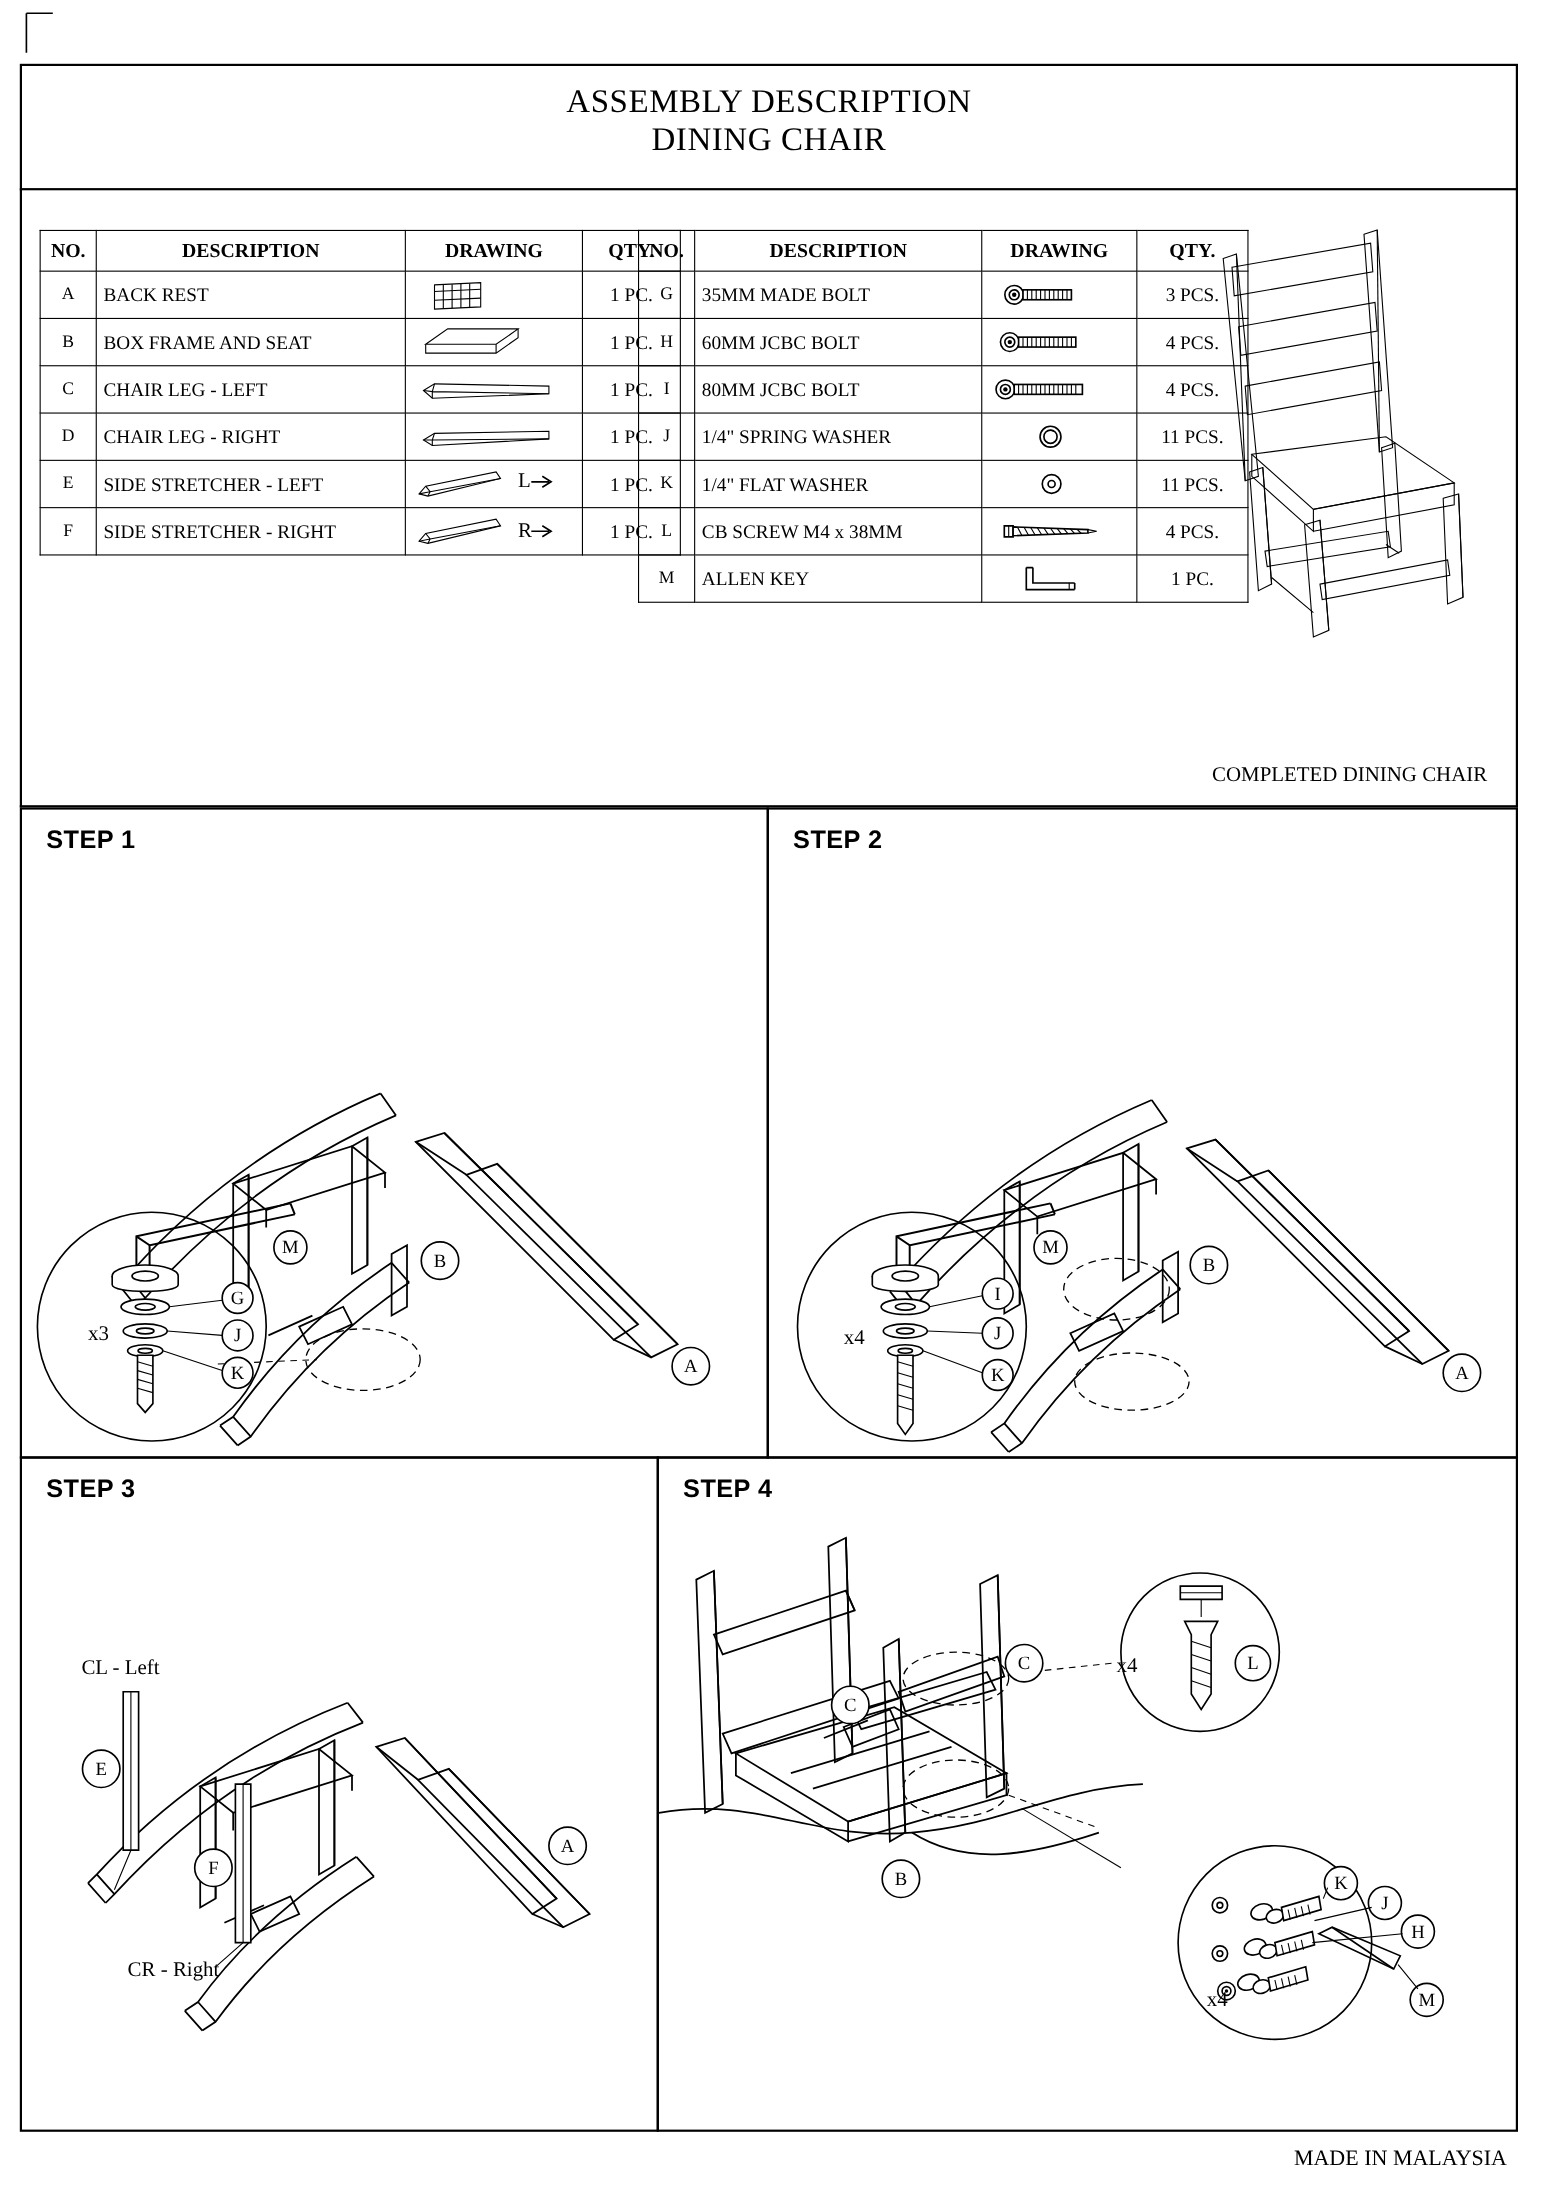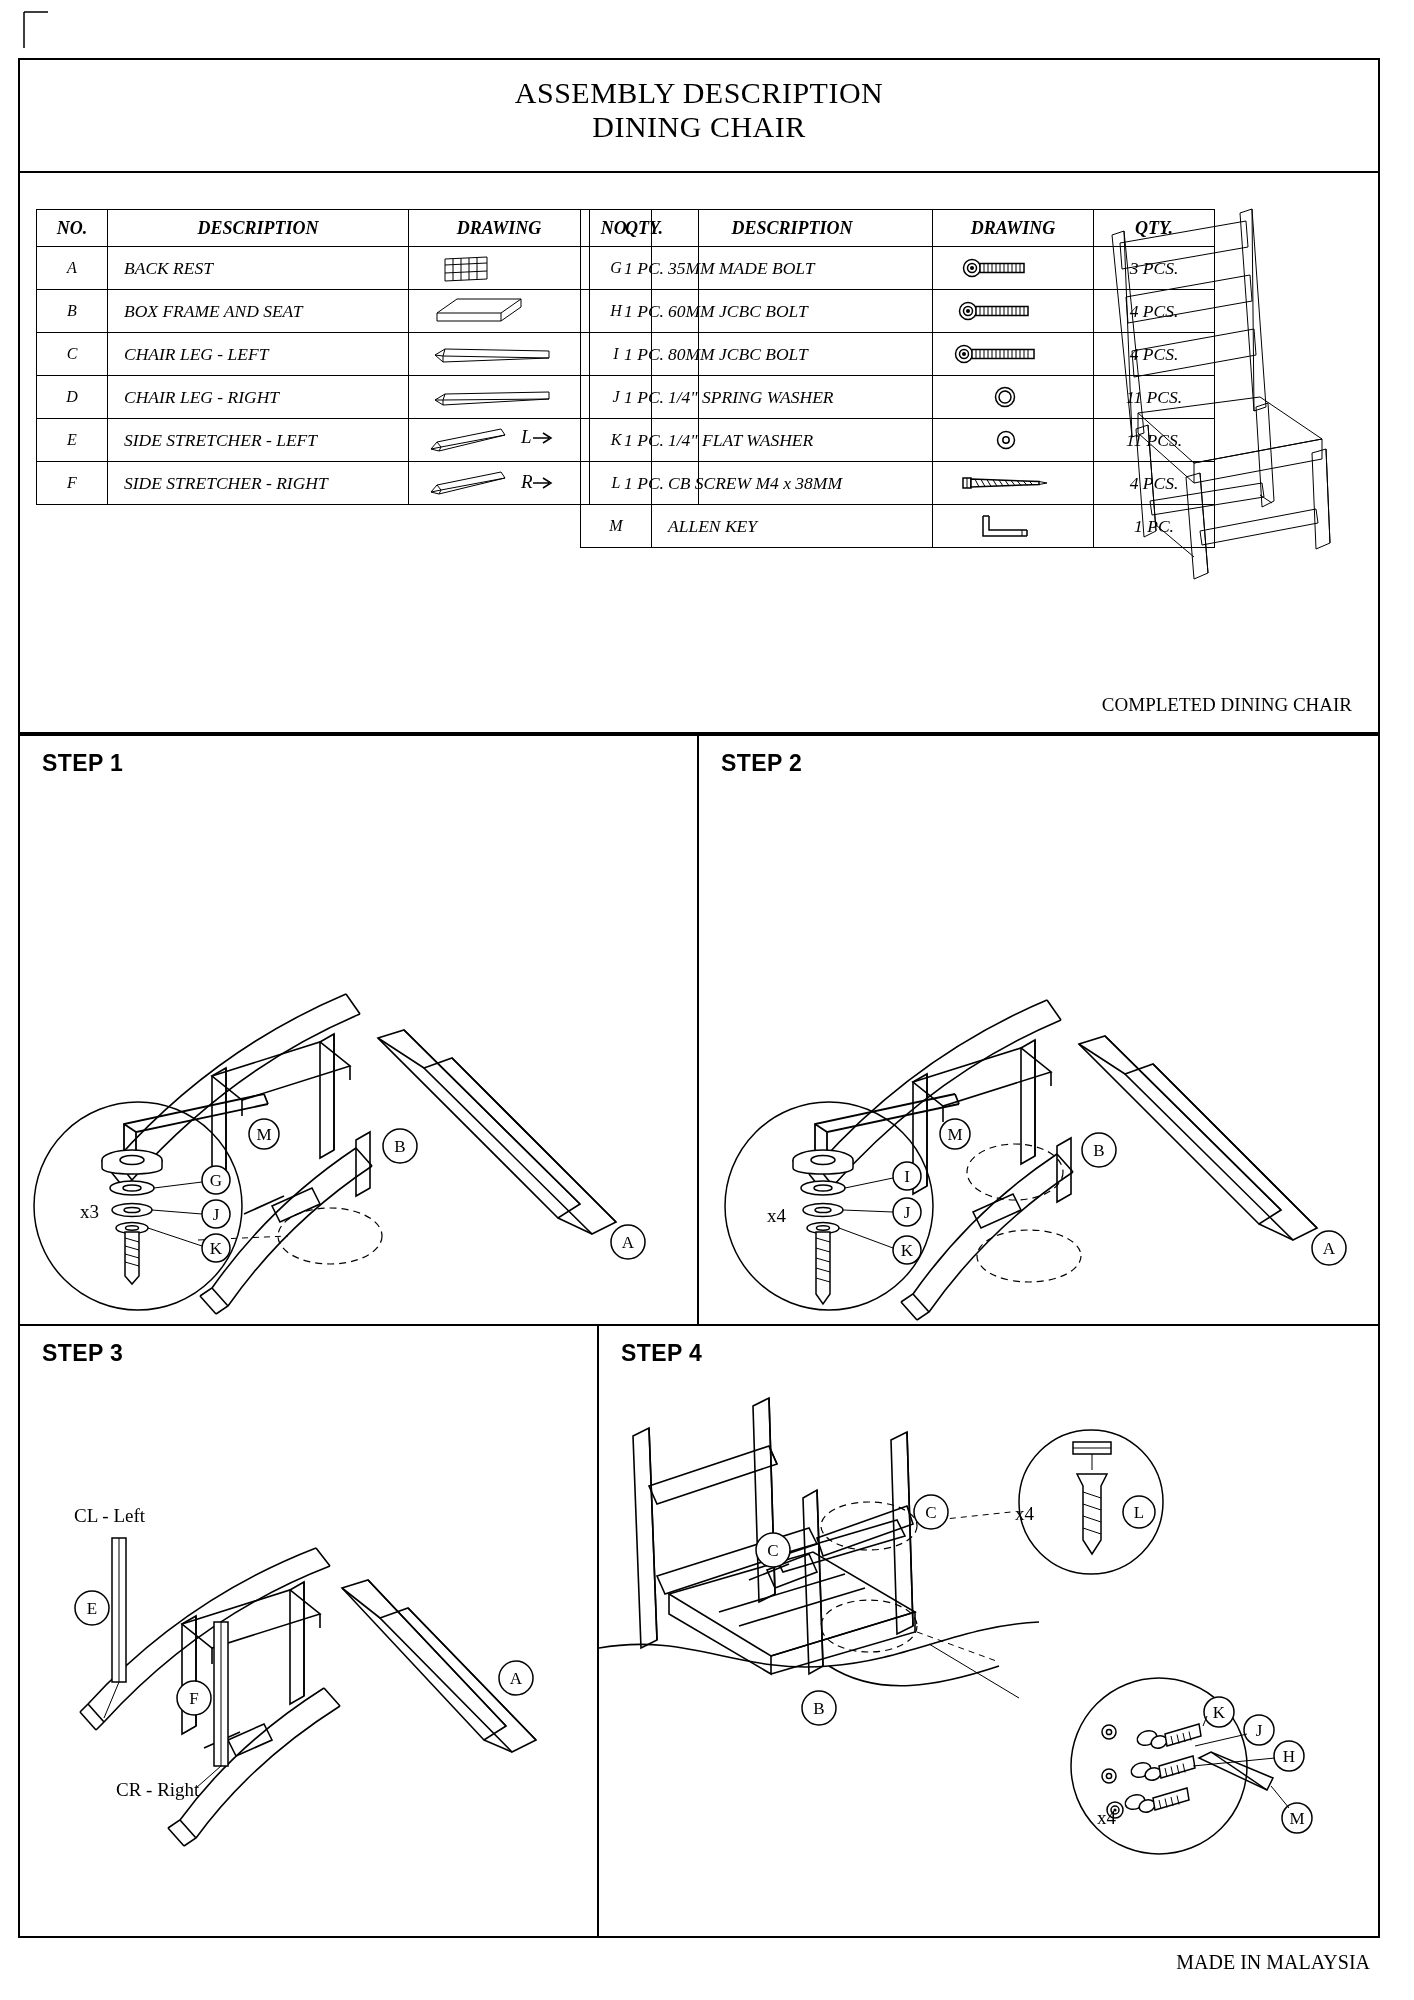--- a/index.html
+++ b/index.html
@@ -36,25 +36,24 @@
     border:2px solid #000;border-top:none;
     box-sizing:border-box;
   }
   table.parts{
     border-collapse:collapse;
     position:absolute;
     font-size:17.5px;
   }
   table.parts td{
     border:1.6px solid #000;
-    padding:0 16px;
+    padding:0 6px;
     height:42px;
     vertical-align:middle;
     white-space:nowrap;
-    font-style:italic;
   }
   table.parts td.hd{
     font-weight:bold;
     text-align:center;
     font-size:18px;
     height:36px;
   }
   td.no{width:38px;text-align:center;font-size:16px;}
   td.desc{width:268px;margin-top:28px;}
   td.draw{width:148px;text-align:center;}

